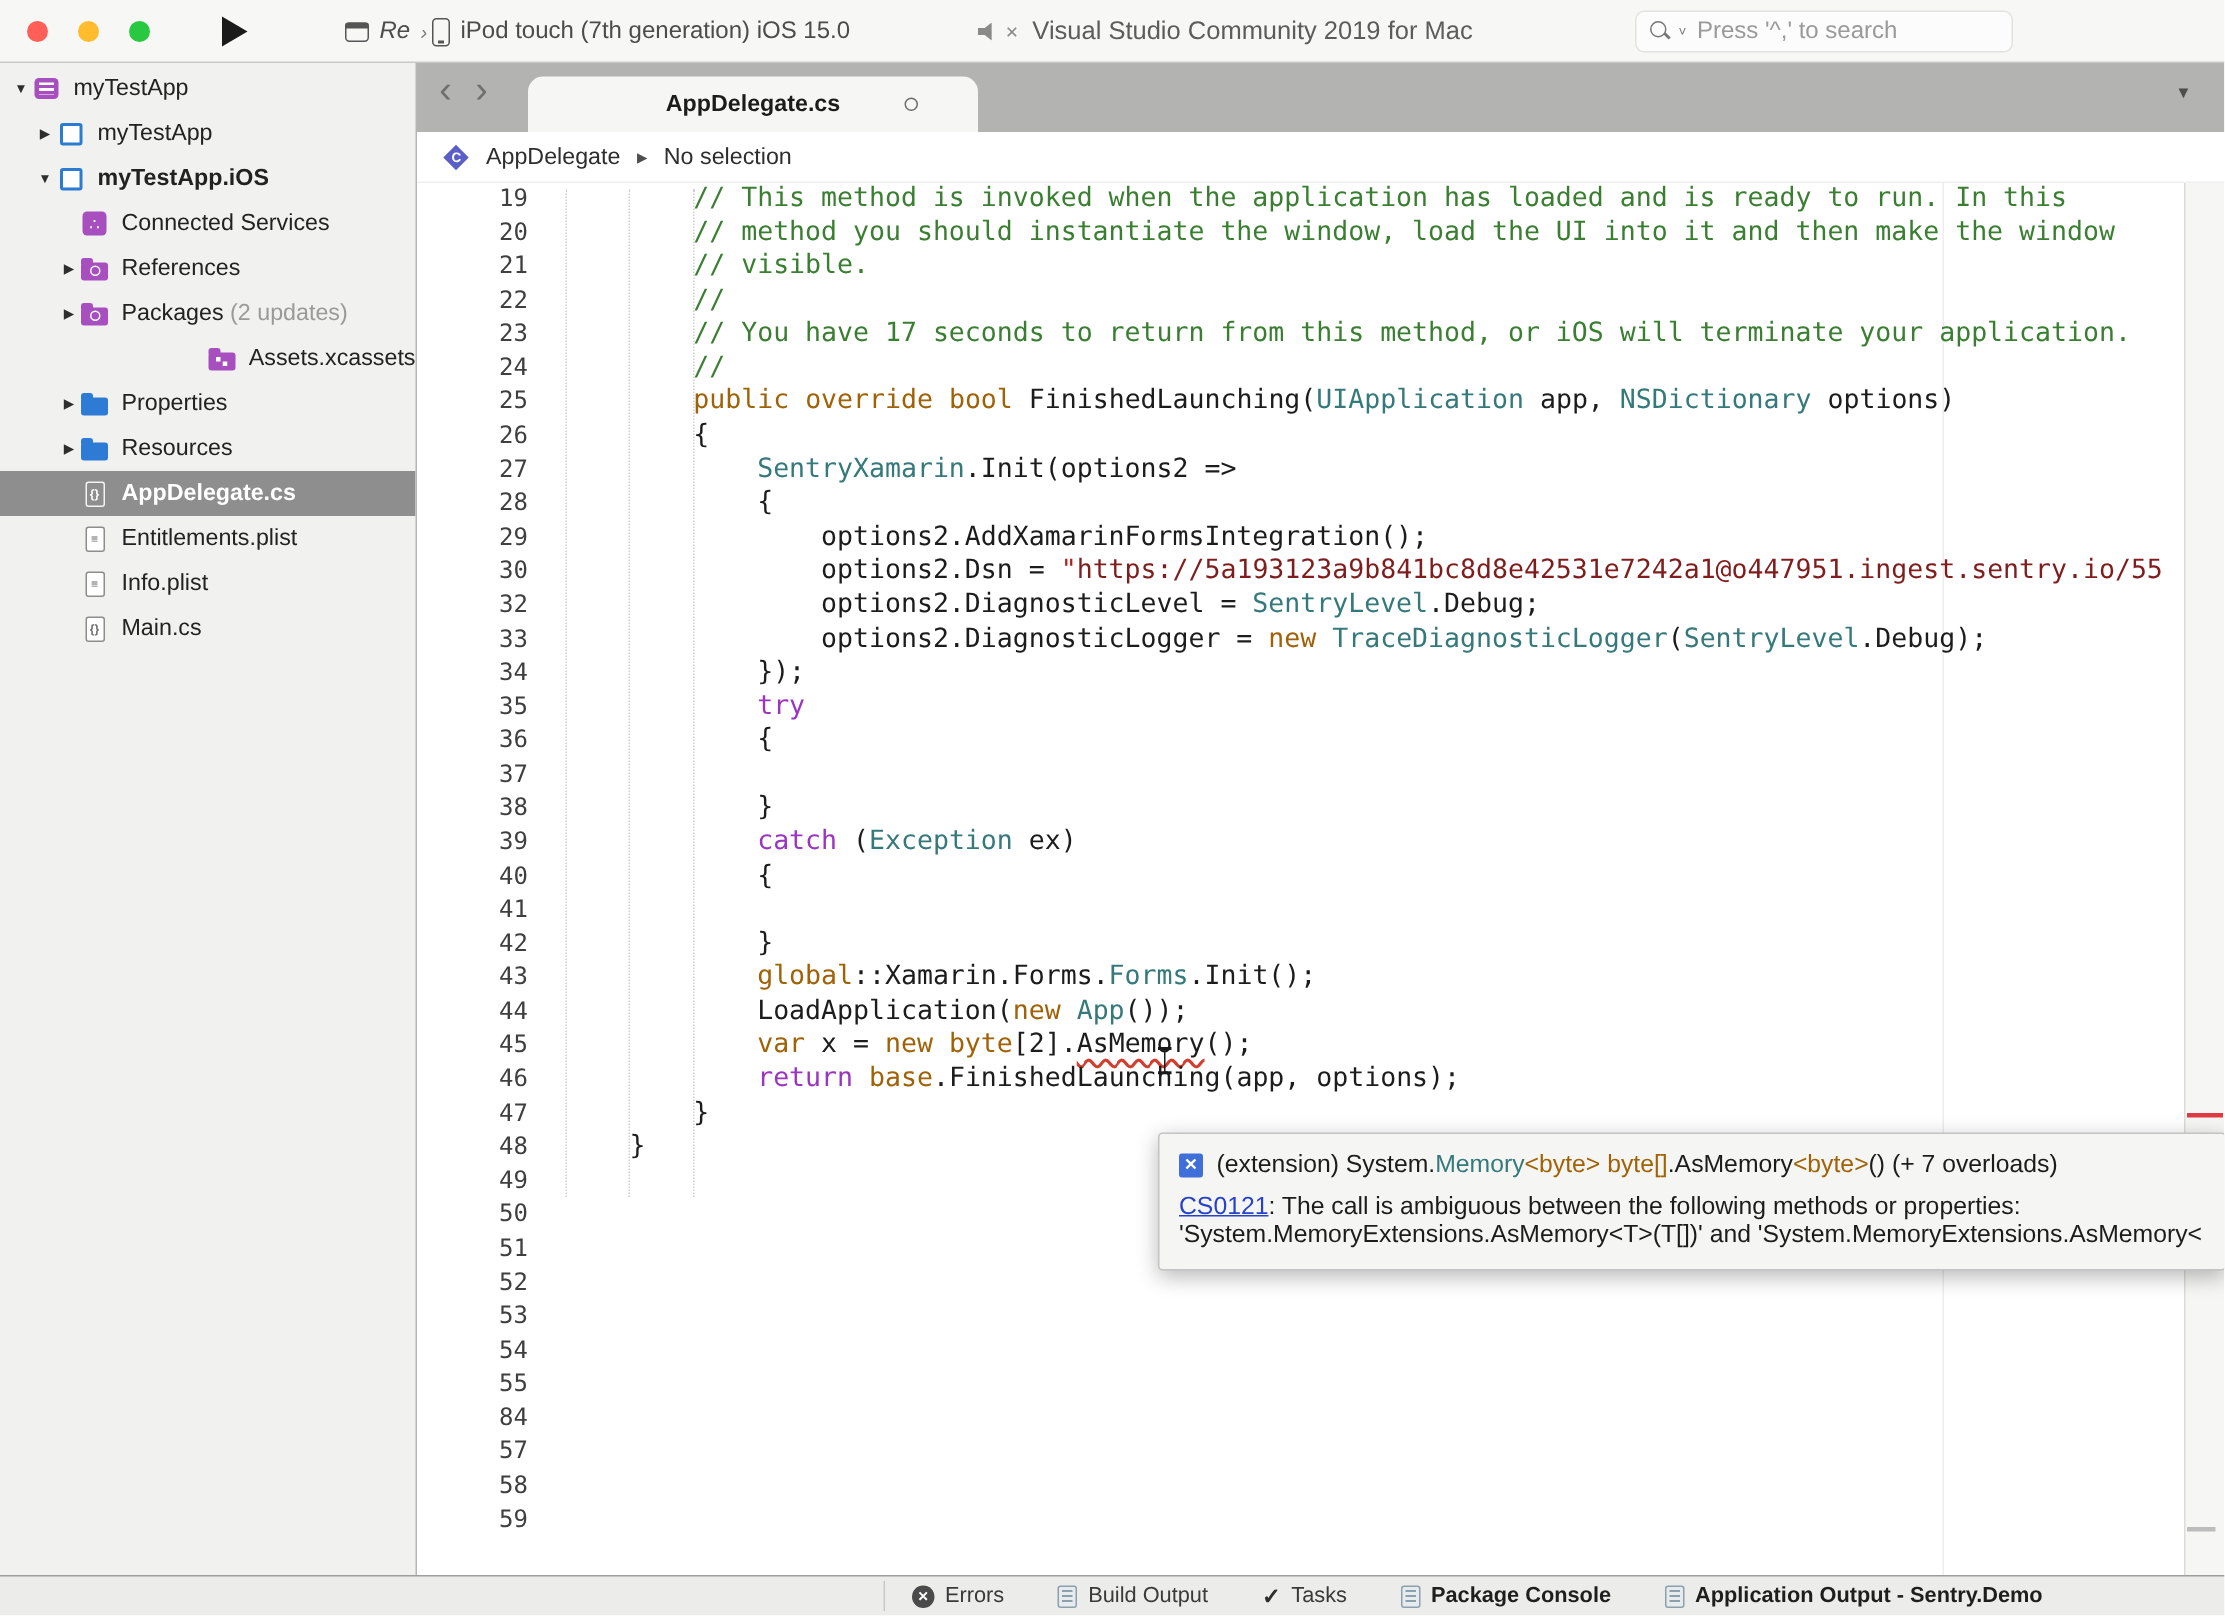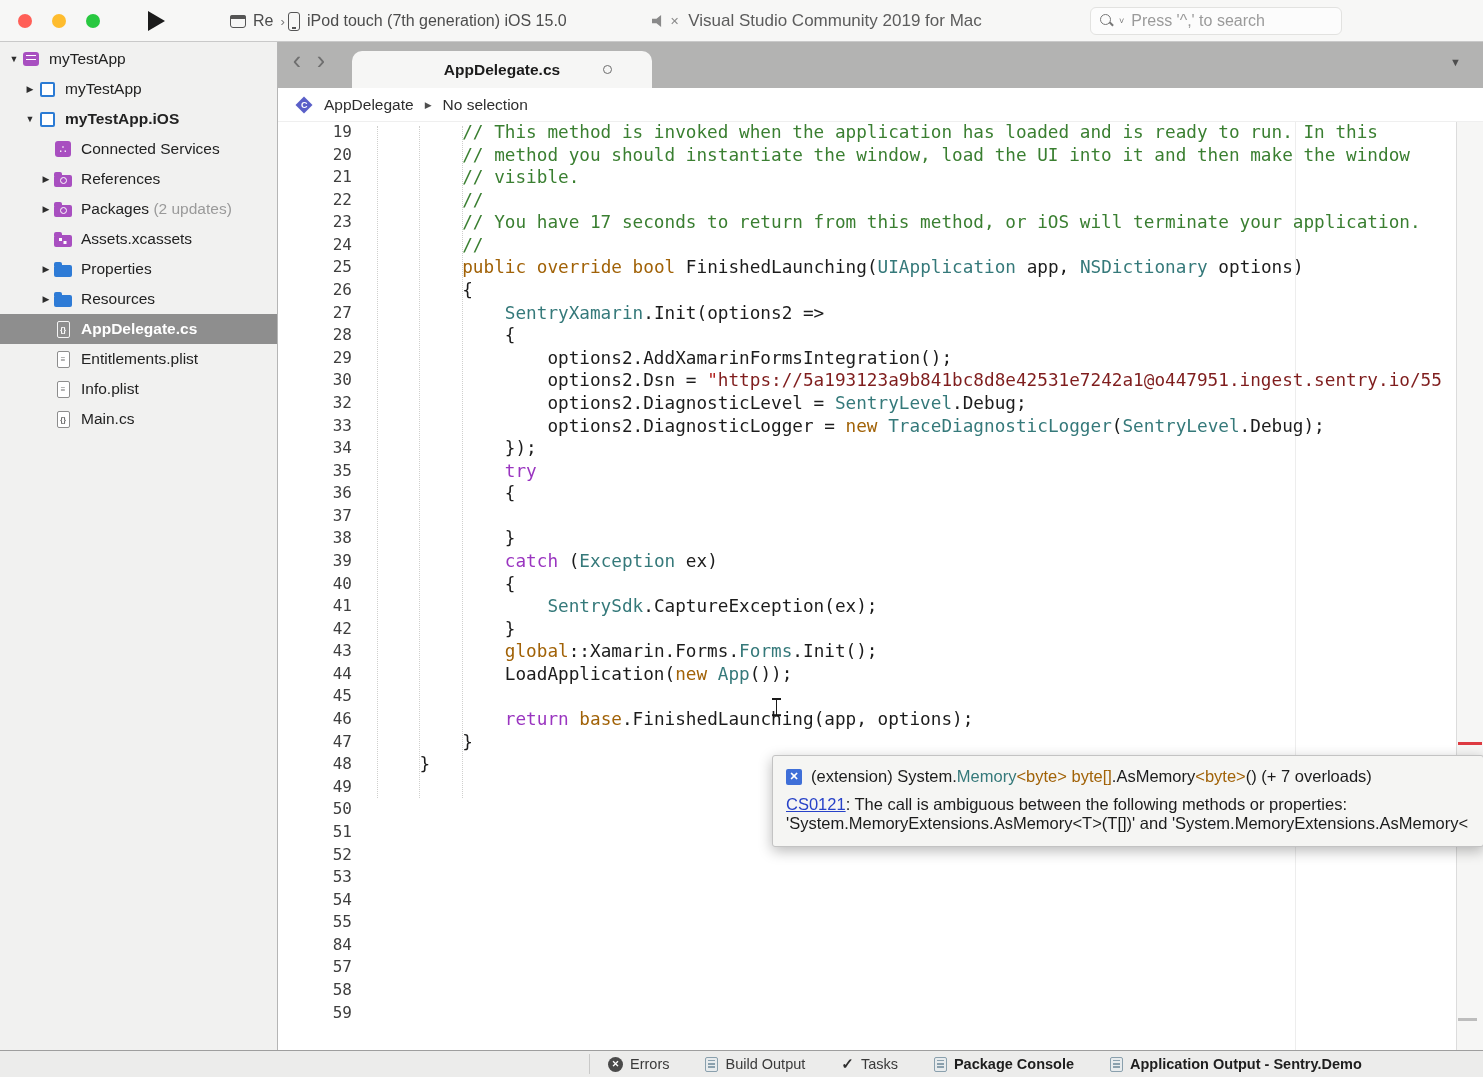--- a/index.html
+++ b/index.html
@@ -6,21 +6,21 @@
   html,body { width:1483px; height:1077px; overflow:hidden; background:#fff;
     font-family:"Liberation Sans", sans-serif; }
 
   
   .titlebar { position:relative; height:42px; background:#f7f7f6; border-bottom:1px solid #c9c9c9; }
   .tl { position:absolute; top:14px; width:14px; height:14px; border-radius:50%; }
   .tl.red{ left:18px; background:#ff5f57; } .tl.yellow{ left:52px; background:#febc2e; } .tl.green{ left:86px; background:#28c840; }
   .run-btn { position:absolute; left:148px; top:11px; width:0; height:0;
     border-left:17px solid #1b1b1b; border-top:10px solid transparent; border-bottom:10px solid transparent; }
   .tb-group { position:absolute; top:0; height:42px; display:flex; align-items:center; gap:7px; color:#4c4c4c; font-size:16px; }
-  .cfg { left:230px; } .dev { left:288px; } 
+  .cfg { left:230px;font-style:italic; } .dev { left:288px; } 
   .win-ic { width:16px; height:13px; border:1.6px solid #555; border-radius:3px; position:relative; }
   .win-ic::before { content:""; position:absolute; left:-1px; top:-1px; right:-1px; height:4px; background:#555; border-radius:2px 2px 0 0; }
   .chev { color:#7a7a7a; font-size:13px; }
   .phone-ic { width:12px; height:19px; border:1.6px solid #555; border-radius:3px; position:relative; }
   .phone-ic::after { content:""; position:absolute; bottom:1px; left:3px; right:3px; height:1.5px; background:#555; }
   .app-title { left:652px; color:#5c5c5c; font-size:17px; gap:9px; }
   .mute-ic { width:14px; height:13px; background:#8a8a8a;
     clip-path:polygon(0 32%,32% 32%,65% 4%,65% 96%,32% 68%,0 68%); position:relative; }
   .mute-x { color:#8a8a8a; font-size:11px; margin-left:-5px; }
   .search { left:1090px; width:252px; top:7px; height:28px; background:rgba(255,255,255,.65);
@@ -204,21 +204,21 @@
           </span>
           <span class="t-label">References</span>
         </div>
         <div class="tree-row" style="padding-left: 38px;">
           <span class="arrow">▶</span>
           <span class="t-ic">
             <span class="folder i-folder-purple"></span>
           </span>
           <span class="t-label">Packages<span class="sfx"> (2 updates)</span></span>
         </div>
-        <div class="tree-row" style="padding-left: 38px;">
+        <div class="tree-row" style="padding-left: 38px; justify-content: flex-end;">
           <span class="arrow"></span>
           <span class="t-ic">
             <span class="folder i-folder-assets"></span>
           </span>
           <span class="t-label">Assets.xcassets</span>
         </div>
         <div class="tree-row" style="padding-left: 38px;">
           <span class="arrow">▶</span>
           <span class="t-ic">
             <span class="folder i-folder-blue"></span>
@@ -303,25 +303,25 @@
           <div class="crow"><span class="ln">30</span><span class="lc"><span class="p">                options2.Dsn = </span><span class="s">"</span><span class="u">https://5a193123a9b841bc8d8e42531e7242a1@o447951.ingest.sentry.io/55</span></span></div>
           <div class="crow"><span class="ln">32</span><span class="lc"><span class="p">                options2.DiagnosticLevel = </span><span class="t">SentryLevel</span><span class="p">.Debug;</span></span></div>
           <div class="crow"><span class="ln">33</span><span class="lc"><span class="p">                options2.DiagnosticLogger = </span><span class="k">new</span><span class="p"> </span><span class="t">TraceDiagnosticLogger</span><span class="p">(</span><span class="t">SentryLevel</span><span class="p">.Debug);</span></span></div>
           <div class="crow"><span class="ln">34</span><span class="lc"><span class="p">            });</span></span></div>
           <div class="crow"><span class="ln">35</span><span class="lc"><span class="f">            try</span></span></div>
           <div class="crow"><span class="ln">36</span><span class="lc"><span class="p">            {</span></span></div>
           <div class="crow"><span class="ln">37</span></div>
           <div class="crow"><span class="ln">38</span><span class="lc"><span class="p">            }</span></span></div>
           <div class="crow"><span class="ln">39</span><span class="lc"><span class="f">            catch</span><span class="p"> (</span><span class="t">Exception</span><span class="p"> ex)</span></span></div>
           <div class="crow"><span class="ln">40</span><span class="lc"><span class="p">            {</span></span></div>
-          <div class="crow"><span class="ln">41</span><span class="lc"><span class="t">                SentrySdk</span><span class="p">.CaptureException(ex);</span></span></div>
+          <div class="crow"><span class="ln">41</span></div>
           <div class="crow"><span class="ln">42</span><span class="lc"><span class="p">            }</span></span></div>
           <div class="crow"><span class="ln">43</span><span class="lc"><span class="k">            global</span><span class="p">::Xamarin.Forms.</span><span class="t">Forms</span><span class="p">.Init();</span></span></div>
           <div class="crow"><span class="ln">44</span><span class="lc"><span class="p">            LoadApplication(</span><span class="k">new</span><span class="p"> </span><span class="t">App</span><span class="p">());</span></span></div>
-          <div class="crow"><span class="ln">45</span></div>
+          <div class="crow"><span class="ln">45</span><span class="lc"><span class="k">            var</span><span class="p"> x = </span><span class="k">new</span><span class="p"> </span><span class="k">byte</span><span class="p">[2].</span><span class="e">AsMemory</span><span class="p">();</span></span></div>
           <div class="crow"><span class="ln">46</span><span class="lc"><span class="f">            return</span><span class="p"> </span><span class="k">base</span><span class="p">.FinishedLaunching(app, options);</span></span></div>
           <div class="crow"><span class="ln">47</span><span class="lc"><span class="p">        }</span></span></div>
           <div class="crow"><span class="ln">48</span><span class="lc"><span class="p">    }</span></span></div>
           <div class="crow"><span class="ln">49</span><span class="lc"></span></div>
           <div class="crow"><span class="ln">50</span><span class="lc"></span></div>
           <div class="crow"><span class="ln">51</span><span class="lc"></span></div>
           <div class="crow"><span class="ln">52</span><span class="lc"></span></div>
           <div class="crow"><span class="ln">53</span><span class="lc"></span></div>
           <div class="crow"><span class="ln">54</span><span class="lc"></span></div>
           <div class="crow"><span class="ln">55</span><span class="lc"></span></div>

